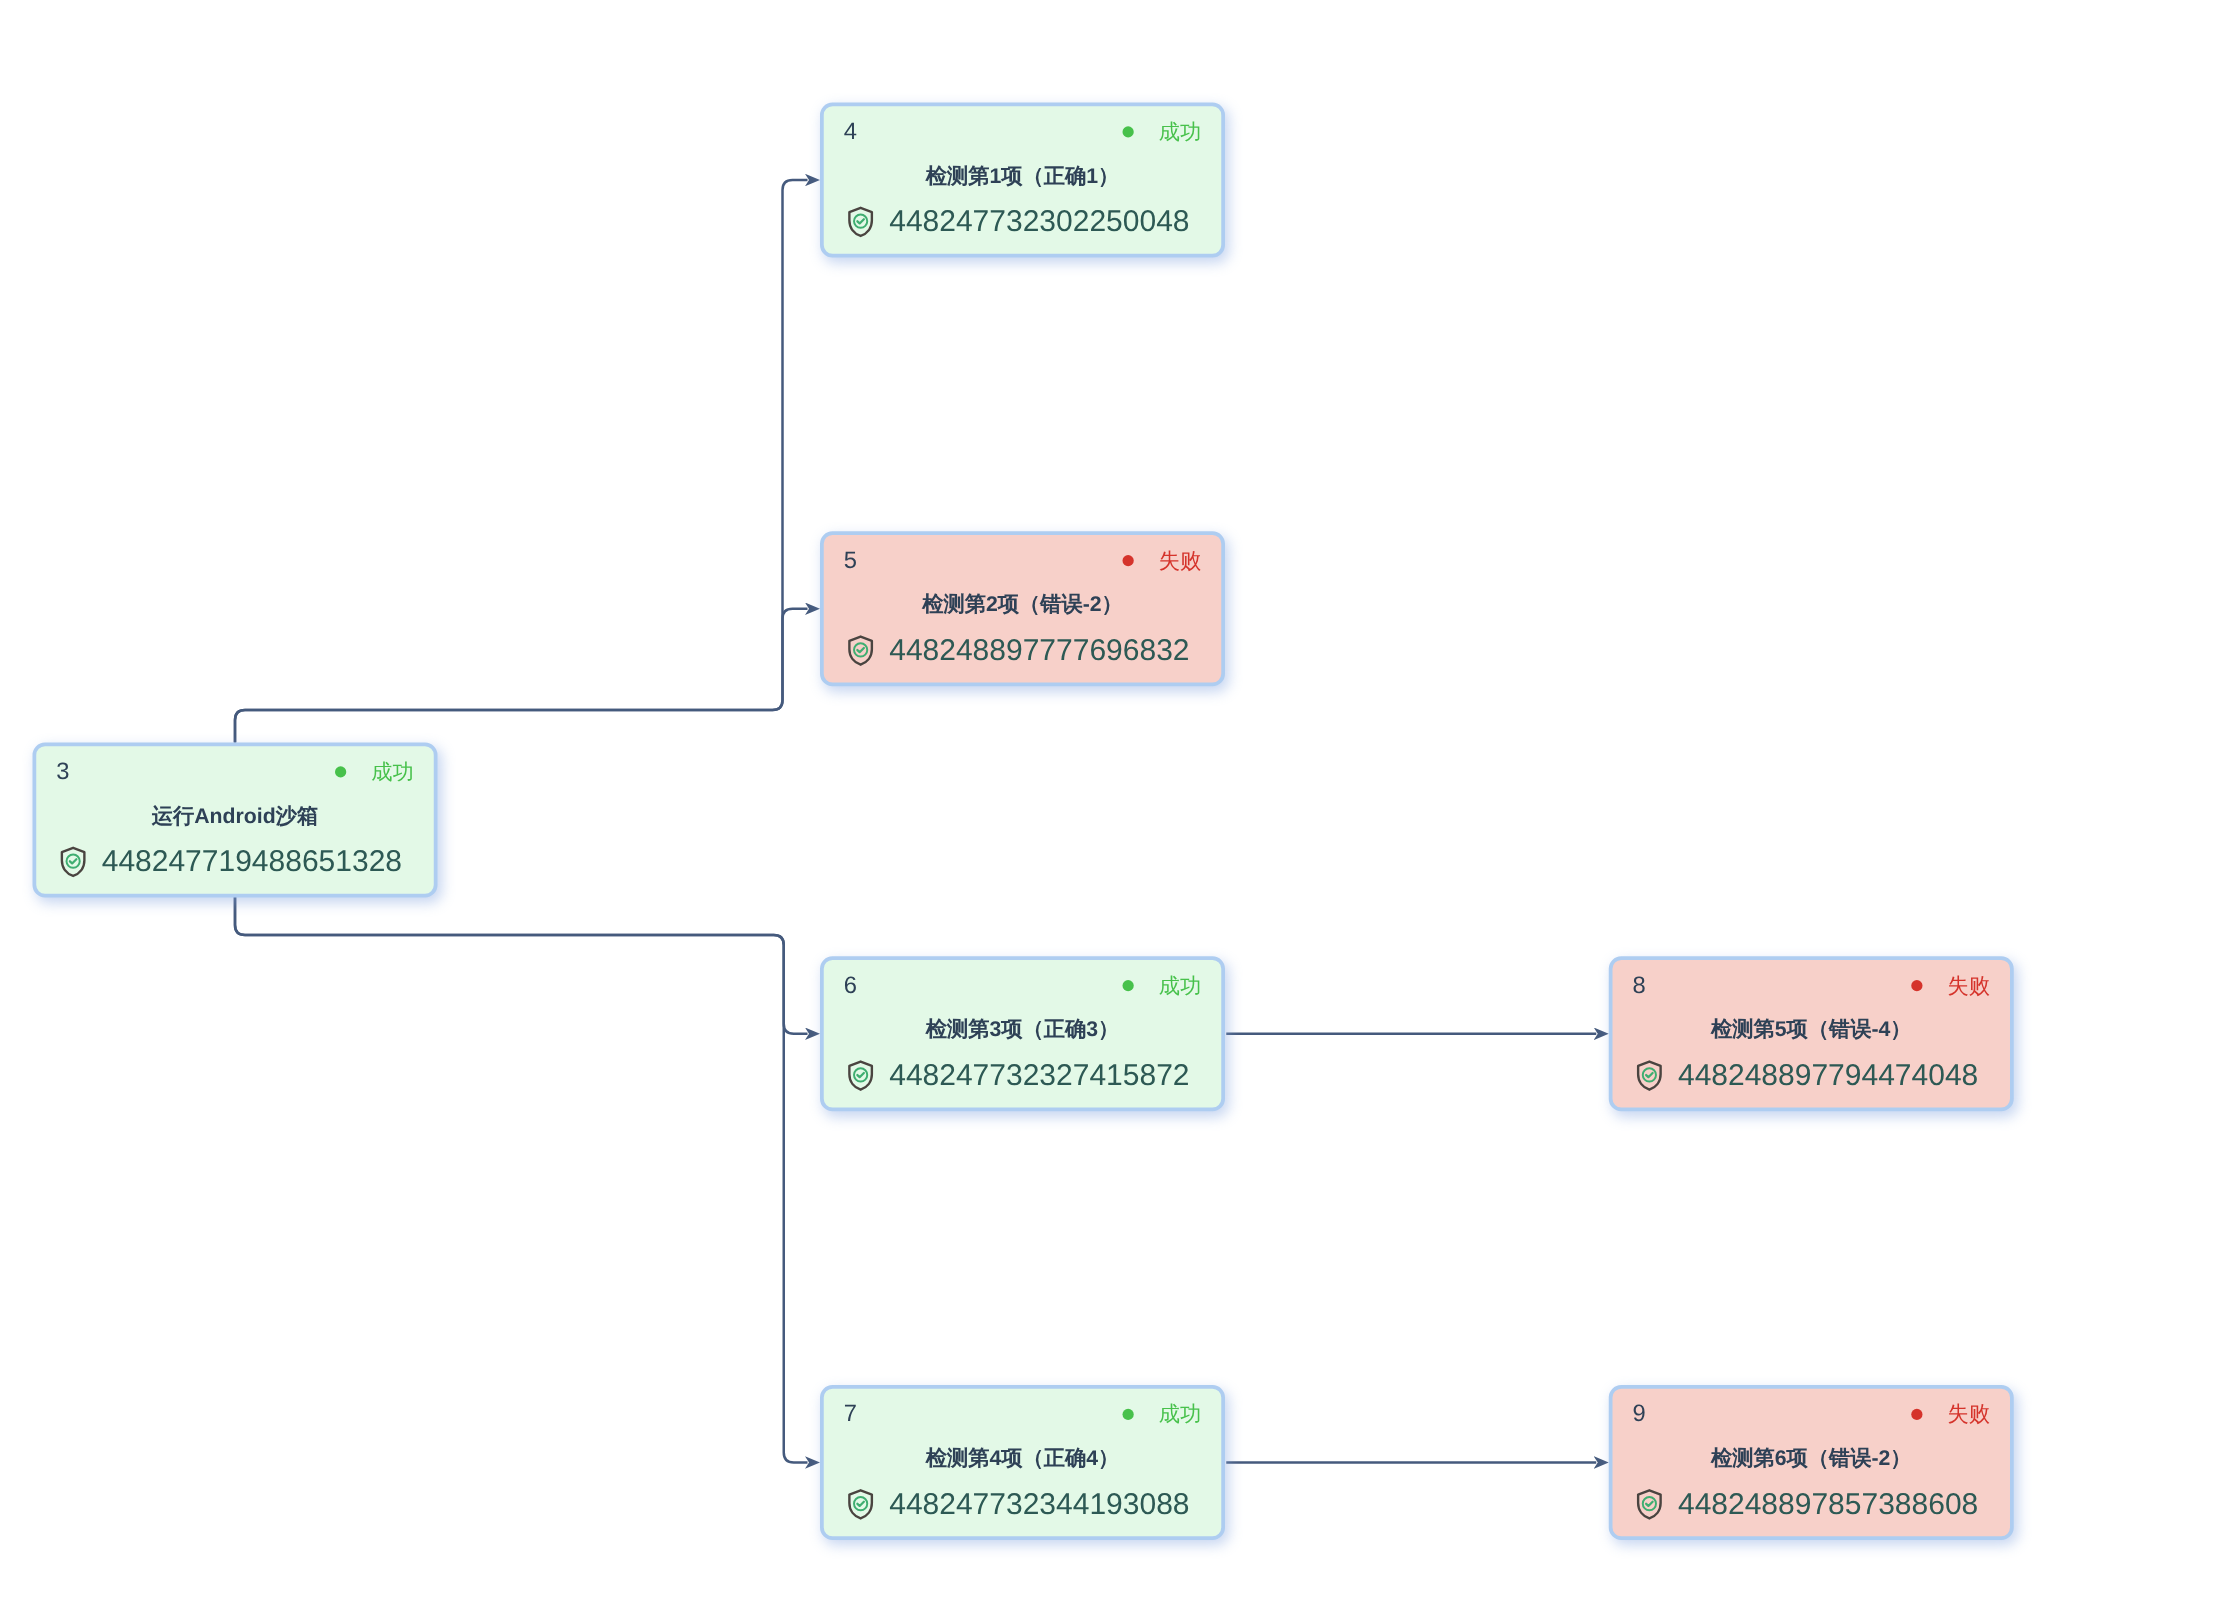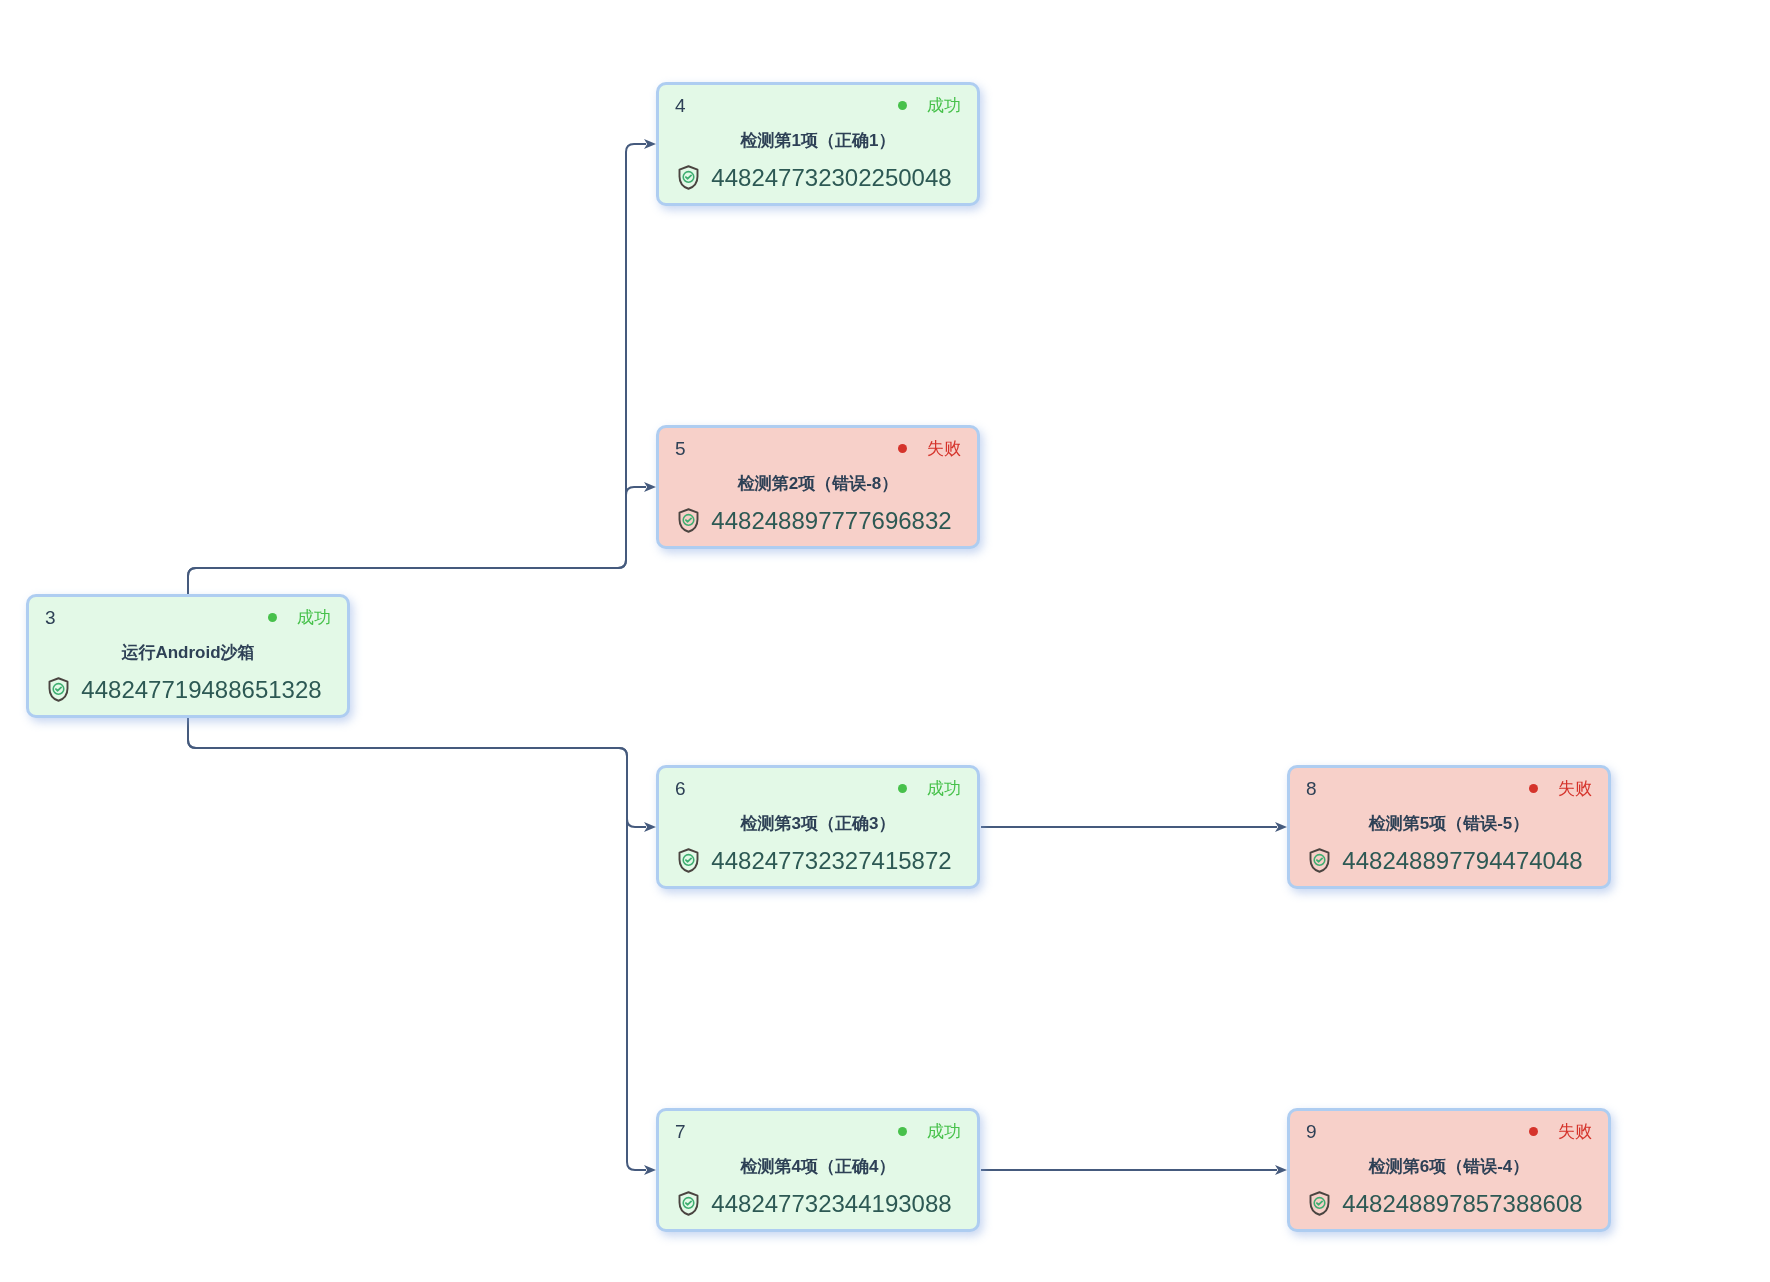--- a/index.html
+++ b/index.html
@@ -101,21 +101,21 @@
   </div>
 
   <div class="node fail pos-n5">
     <div class="toprow">
       <span class="num">5</span>
       <span class="status fail">
         <span class="dot"></span>
         <span>失败</span>
       </span>
     </div>
-    <div class="title">检测第2项（错误-8）</div>
+    <div class="title">检测第2项（错误-2）</div>
     <div class="idrow">
       <span class="shield">
         <svg width="27" height="27" viewBox="0 0 24 24">
           <path d="M12 2 L20 5 V11 C20 16.5 16.6 20.4 12 22 C7.4 20.4 4 16.5 4 11 V5 Z" fill="none" stroke="#4a4440" stroke-width="1.7" stroke-linejoin="round"></path>
           <circle cx="12" cy="11.5" r="4.7" fill="none" stroke="#3fae71" stroke-width="1.4"></circle>
           <path d="M9.7 11.6 L11.3 13.1 L14.3 10.1" fill="none" stroke="#3fae71" stroke-width="1.6" stroke-linecap="round" stroke-linejoin="round"></path>
         </svg>
       </span>
       <span class="uid">448248897777696832</span>
     </div>
@@ -164,42 +164,42 @@
   </div>
 
   <div class="node fail pos-n8">
     <div class="toprow">
       <span class="num">8</span>
       <span class="status fail">
         <span class="dot"></span>
         <span>失败</span>
       </span>
     </div>
-    <div class="title">检测第5项（错误-5）</div>
+    <div class="title">检测第5项（错误-4）</div>
     <div class="idrow">
       <span class="shield">
         <svg width="27" height="27" viewBox="0 0 24 24">
           <path d="M12 2 L20 5 V11 C20 16.5 16.6 20.4 12 22 C7.4 20.4 4 16.5 4 11 V5 Z" fill="none" stroke="#4a4440" stroke-width="1.7" stroke-linejoin="round"></path>
           <circle cx="12" cy="11.5" r="4.7" fill="none" stroke="#3fae71" stroke-width="1.4"></circle>
           <path d="M9.7 11.6 L11.3 13.1 L14.3 10.1" fill="none" stroke="#3fae71" stroke-width="1.6" stroke-linecap="round" stroke-linejoin="round"></path>
         </svg>
       </span>
       <span class="uid">448248897794474048</span>
     </div>
   </div>
 
   <div class="node fail pos-n9">
     <div class="toprow">
       <span class="num">9</span>
       <span class="status fail">
         <span class="dot"></span>
         <span>失败</span>
       </span>
     </div>
-    <div class="title">检测第6项（错误-4）</div>
+    <div class="title">检测第6项（错误-2）</div>
     <div class="idrow">
       <span class="shield">
         <svg width="27" height="27" viewBox="0 0 24 24">
           <path d="M12 2 L20 5 V11 C20 16.5 16.6 20.4 12 22 C7.4 20.4 4 16.5 4 11 V5 Z" fill="none" stroke="#4a4440" stroke-width="1.7" stroke-linejoin="round"></path>
           <circle cx="12" cy="11.5" r="4.7" fill="none" stroke="#3fae71" stroke-width="1.4"></circle>
           <path d="M9.7 11.6 L11.3 13.1 L14.3 10.1" fill="none" stroke="#3fae71" stroke-width="1.6" stroke-linecap="round" stroke-linejoin="round"></path>
         </svg>
       </span>
       <span class="uid">448248897857388608</span>
     </div>

